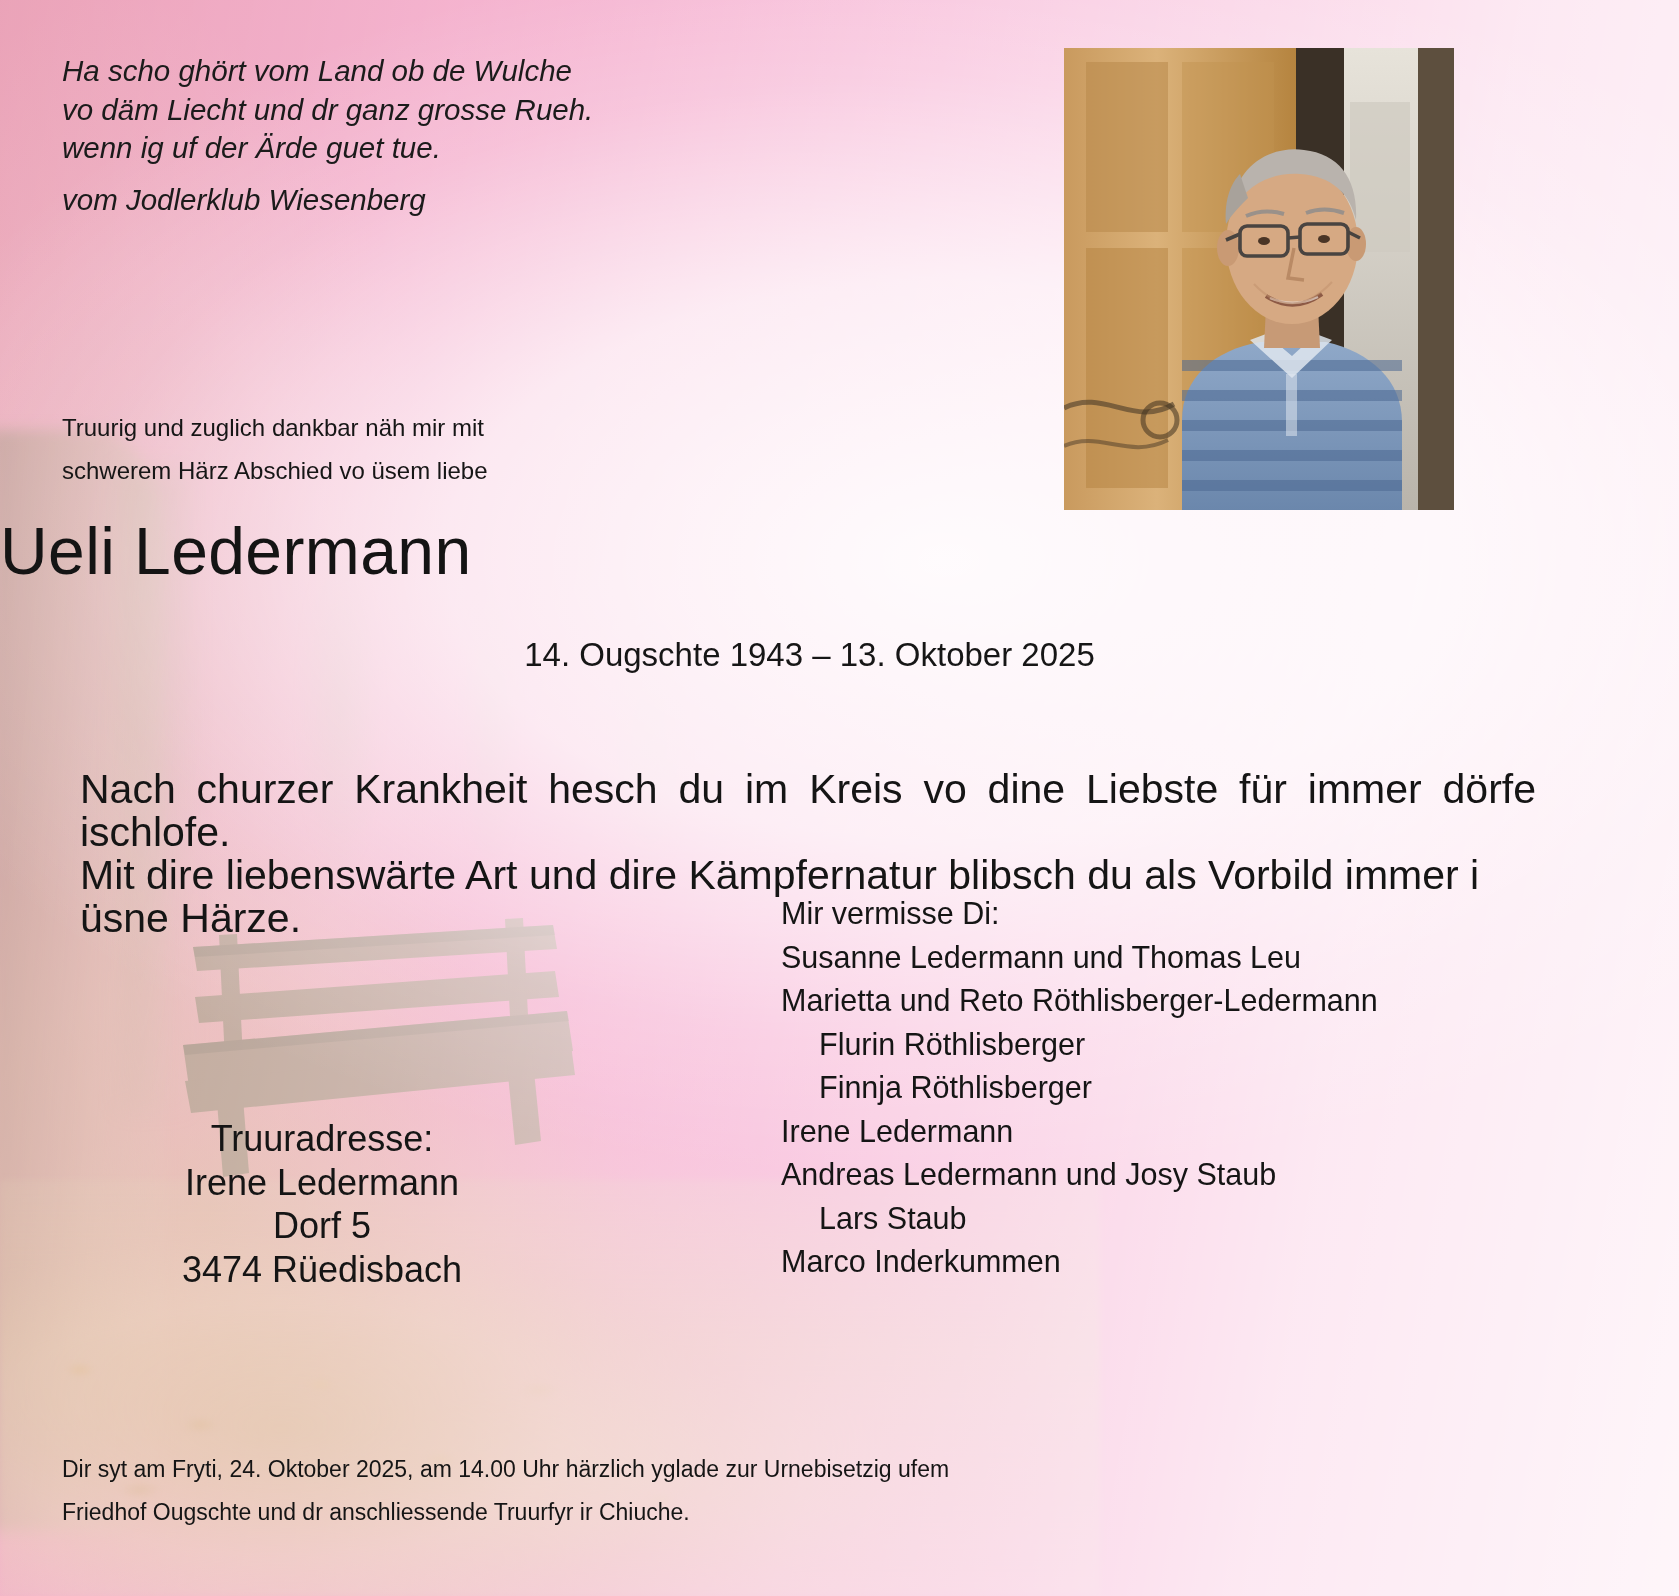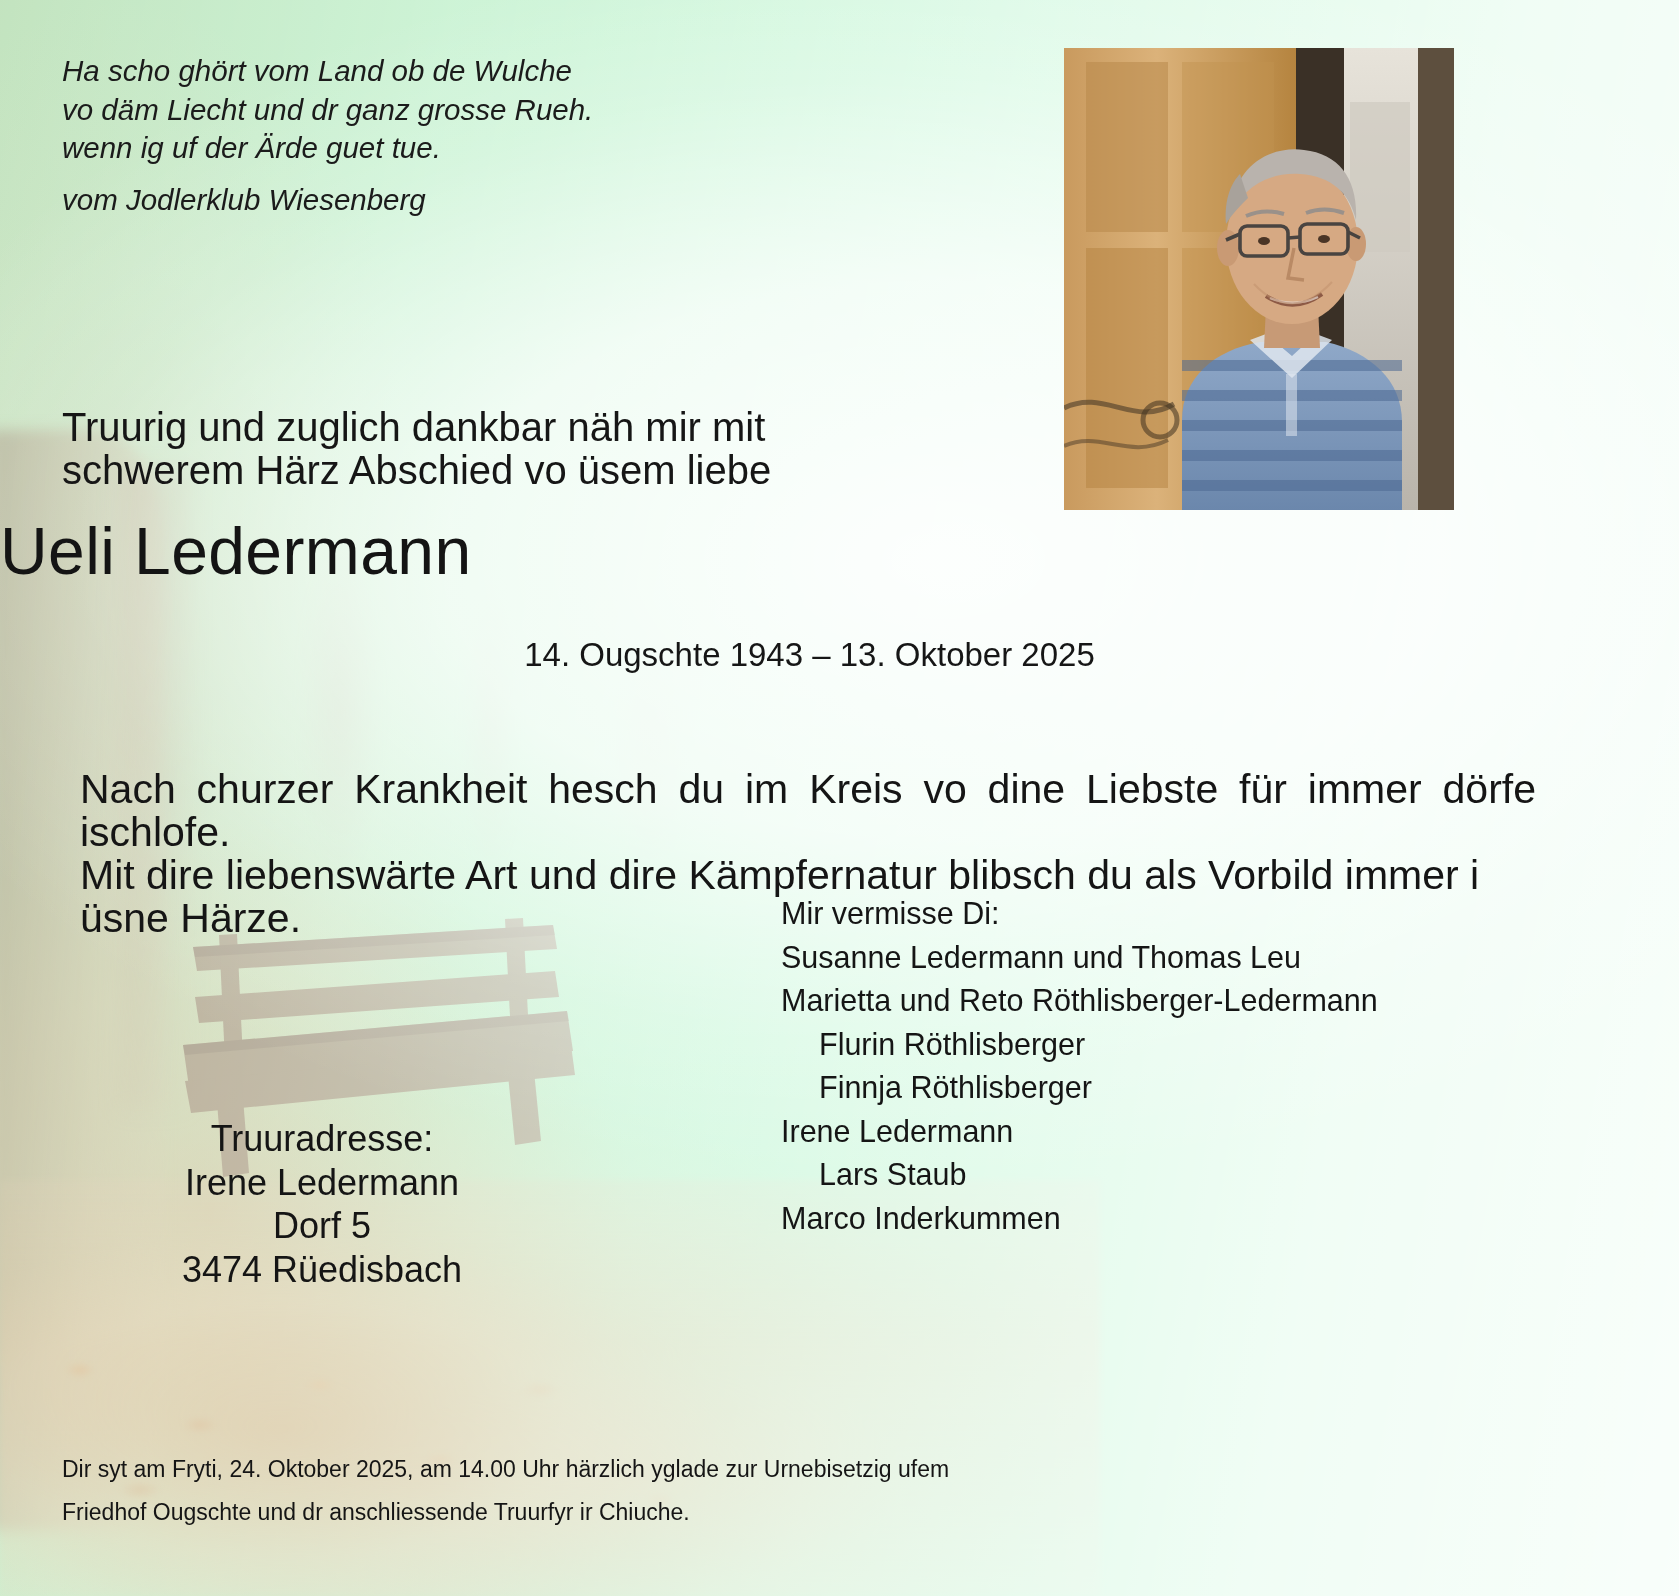--- a/index.html
+++ b/index.html
@@ -6,21 +6,21 @@
     margin: 0;
     padding: 0;
     background: #ffffff;
   }
 
   .page {
     position: relative;
     width: 1679px;
     height: 1596px;
     overflow: hidden;
-    background: #86efac;
+    background: #ec4899;
     font-family: "Liberation Sans", sans-serif;
     color: #1a1a1a;
   }
 
   
   .bg-photo {
     position: absolute;
     left: 0;
     top: 0;
     width: 1679px;
@@ -149,21 +149,21 @@
     line-height: 38.5px;
     color: #1b1b1b;
   }
   .verse .stanza-gap { display: block; height: 13px; }
 
   .lead {
     position: absolute;
     left: 62px;
     top: 406px;
     width: 760px;
-    font-size: 40px;
+    font-size: 24px;
     line-height: 43px;
     color: #161616;
   }
 
   .name {
     position: absolute;
     left: 0;
     top: 512px;
     width: 1619px;
     text-align: left;
@@ -385,20 +385,21 @@
       <div class="last-line">Mit dire liebenswärte Art und dire Kämpfernatur blibsch du als Vorbild immer i üsne Härze.</div>
     </div>
 
     <div class="mourners">
       <div>Mir vermisse Di:</div>
       <div>Susanne Ledermann und Thomas Leu</div>
       <div>Marietta und Reto Röthlisberger-Ledermann</div>
       <div class="indent">Flurin Röthlisberger</div>
       <div class="indent">Finnja Röthlisberger</div>
       <div>Irene Ledermann</div>
+      <div>Andreas Ledermann und Josy Staub</div>
       <div class="indent">Lars Staub</div>
       <div>Marco Inderkummen</div>
     </div>
 
     <div class="address">
       <div>Truuradresse:</div>
       <div>Irene Ledermann</div>
       <div>Dorf 5</div>
       <div>3474 Rüedisbach</div>
     </div>

